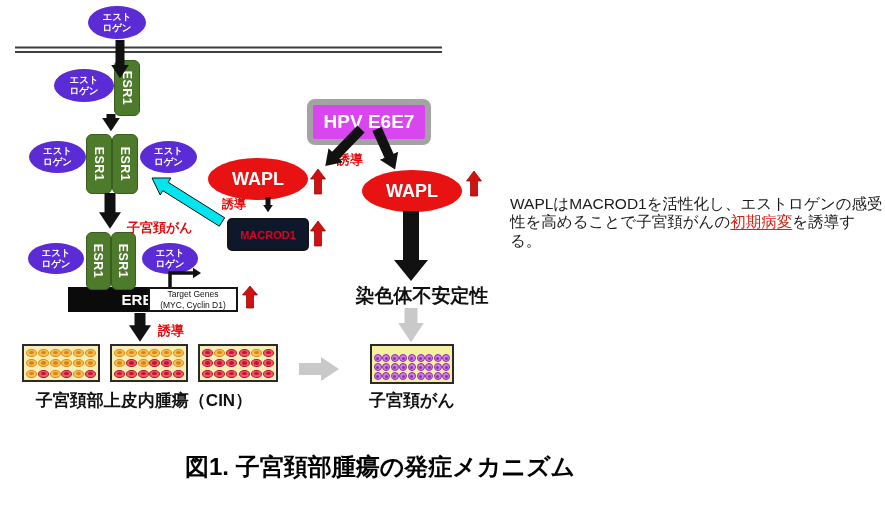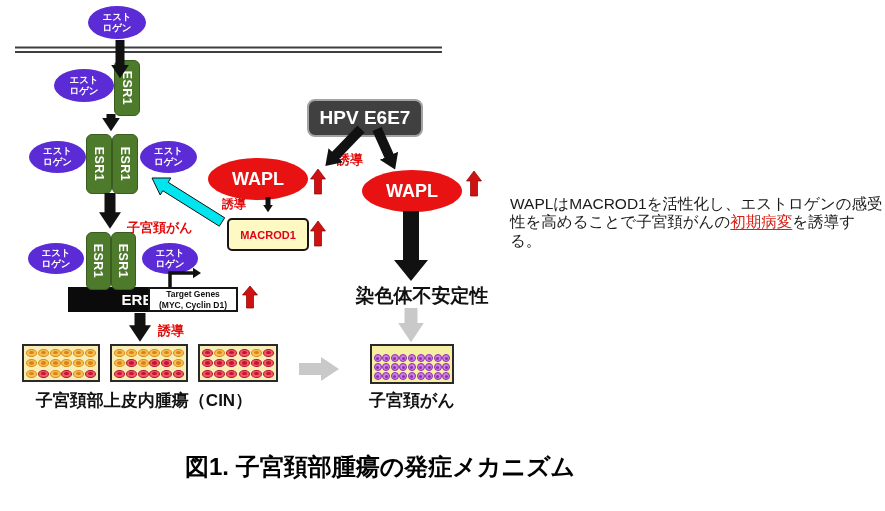--- a/index.html
+++ b/index.html
@@ -6,32 +6,32 @@
   #stage{position:relative;width:885px;height:511px;background:#fff;overflow:hidden;
          font-family:"Liberation Sans","DejaVu Sans",sans-serif;}
   
   .estrogen{position:absolute;background:#5b2bd5;border-radius:50%;color:#fff;font-weight:bold;
             font-size:9.5px;line-height:1.12;display:flex;flex-direction:column;
             justify-content:center;text-align:center;z-index:2;}
   
   .esr1{position:absolute;background:#4e7a2b;border:1px solid #3a5c1f;border-radius:6px;color:#fff;
         display:flex;align-items:center;justify-content:center;z-index:2;}
   .esr1 span{transform:rotate(90deg);font-weight:bold;font-size:12.5px;letter-spacing:.5px;white-space:nowrap;}
-  .hpv{position:absolute;left:307px;top:99px;width:112px;height:34px;background:#404040;
-       border:2px solid #a3a3a3;border-radius:8px;color:#fff;font-weight:bold;font-size:19px;
+  .hpv{position:absolute;left:307px;top:99px;width:112px;height:34px;background:#d946ef;
+       border:6px solid #a3a3a3;border-radius:8px;color:#fff;font-weight:bold;font-size:19px;
        display:flex;align-items:center;justify-content:center;z-index:2;}
   .wapl{position:absolute;background:#e91212;border-radius:50%;color:#fff;font-weight:bold;
         font-size:18px;display:flex;align-items:center;justify-content:center;z-index:2;}
-  .macrod1{position:absolute;left:227px;top:218px;width:78px;height:29px;background:#fef9c3;
+  .macrod1{position:absolute;left:227px;top:218px;width:78px;height:29px;background:#0f172a;
            border:2px solid #151515;border-radius:5px;color:#e00020;font-weight:bold;font-size:11px;
            display:flex;align-items:center;justify-content:center;z-index:2;}
   .ere{position:absolute;left:68px;top:287px;width:80px;height:25px;background:#0b0b0b;color:#fff;
        font-weight:bold;font-size:15px;display:flex;align-items:center;justify-content:center;z-index:1;padding-left:29px;}
   .tg{position:absolute;left:148px;top:287px;width:90px;height:25px;background:#fff;border:2px solid #151515;
-      color:#111;font-weight:bold;font-size:8.5px;line-height:1.2;display:flex;flex-direction:column;
+      color:#111;font-weight:normal;font-size:8.5px;line-height:1.2;display:flex;flex-direction:column;
       align-items:center;justify-content:center;text-align:center;z-index:1;box-sizing:border-box;}
   .redtext{position:absolute;color:#e30b0b;font-weight:bold;z-index:2;white-space:nowrap;}
   .blacktext{position:absolute;color:#111;font-weight:bold;z-index:2;text-align:center;white-space:nowrap;}
   
   .cellbox{position:absolute;width:78px;height:38px;background:#f8edb4;border:2px solid #2a2a2a;
            box-sizing:border-box;display:flex;flex-direction:column;justify-content:space-evenly;z-index:2;padding:0 1px;}
   .cellrow{display:flex;justify-content:space-evenly;}
   .cell{display:inline-flex;width:11px;height:8px;border-radius:50%;border:1px solid;box-sizing:border-box;
         align-items:center;justify-content:center;}
   .cell-o{background:#f7c156;border-color:#d98a12;}

